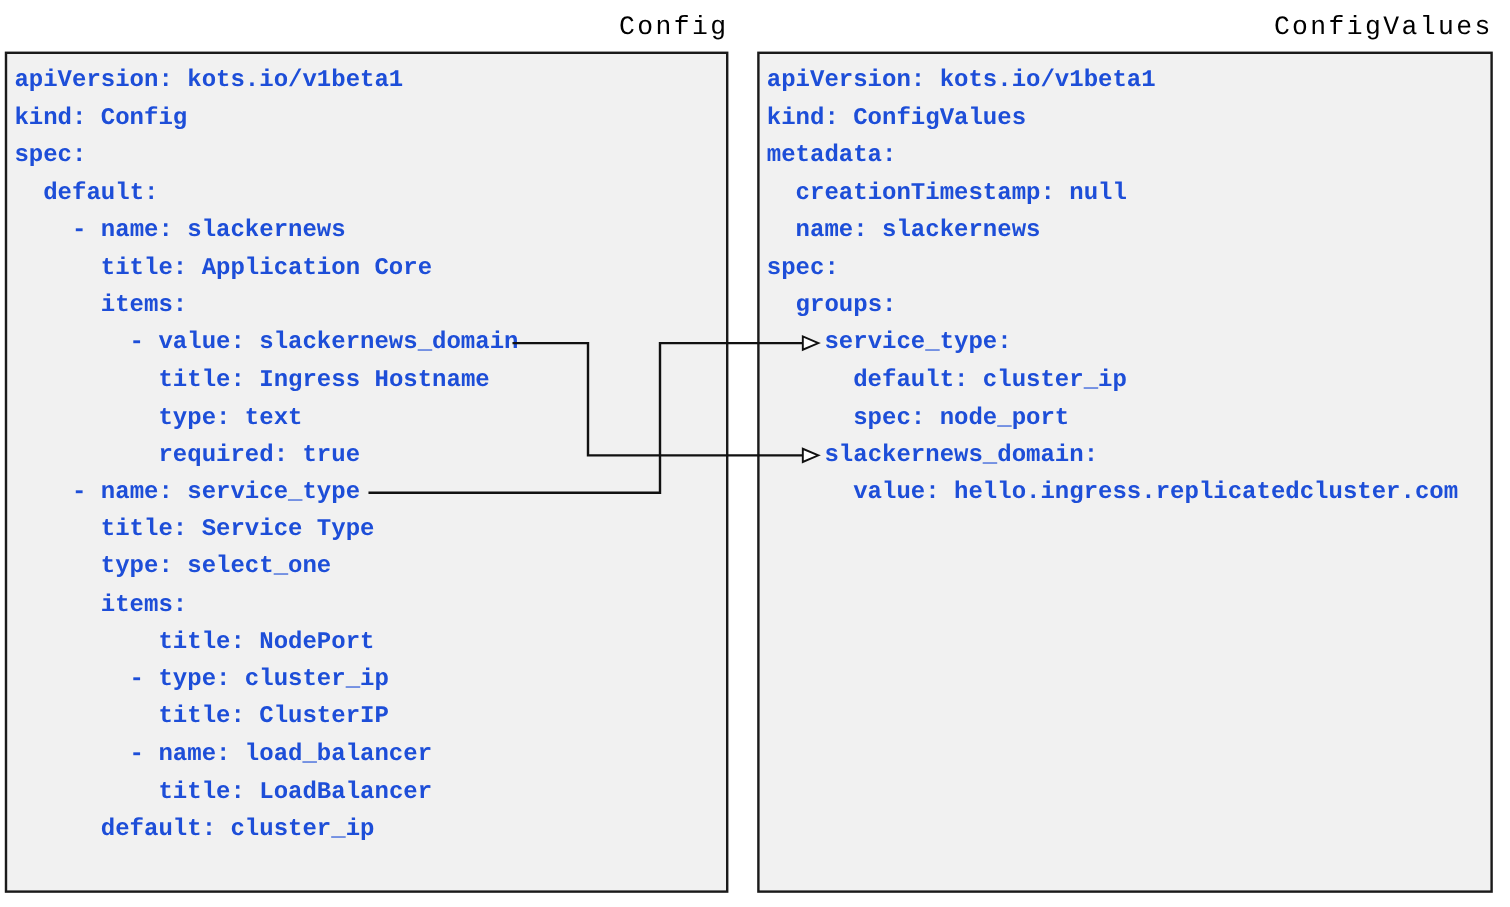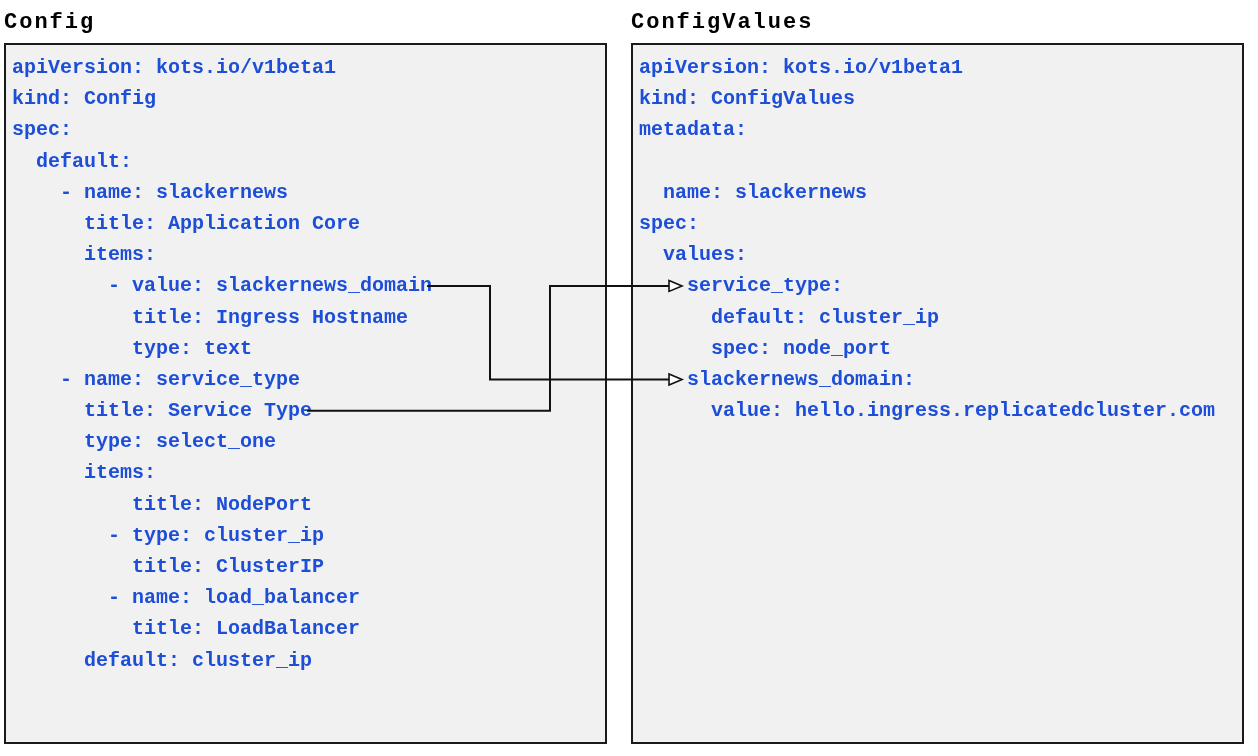--- a/index.html
+++ b/index.html
@@ -13,23 +13,23 @@
     height: 756px;
     background: #ffffff;
     overflow: hidden;
     font-family: "Liberation Mono", "DejaVu Sans Mono", monospace;
   }
   .panel-title {
     position: absolute;
     top: 8px;
     height: 30px;
     line-height: 30px;
-    text-align: left;
+    text-align: right;
     font-size: 22px;
-    font-weight: bold;
+    font-weight: normal;
     letter-spacing: 2px;
     color: #000000;
   }
   .panel-title.left  { left: 4px;   width: 603px; }
   .panel-title.right { left: 631px; width: 613px; }
   .panel {
     position: absolute;
     top: 43px;
     height: 701px;
     box-sizing: border-box;
@@ -71,40 +71,41 @@
       <div class="yline"><span></span><span>apiVersion: kots.io/v1beta1</span></div>
       <div class="yline"><span></span><span>kind: Config</span></div>
       <div class="yline"><span></span><span>spec:</span></div>
       <div class="yline"><span>  </span><span>default:</span></div>
       <div class="yline"><span>    </span><span>- name: slackernews</span></div>
       <div class="yline"><span>      </span><span>title: Application Core</span></div>
       <div class="yline"><span>      </span><span>items:</span></div>
       <div class="yline"><span>        </span><span>- value: slackernews_domain</span></div>
       <div class="yline"><span>          </span><span>title: Ingress Hostname</span></div>
       <div class="yline"><span>          </span><span>type: text</span></div>
+      <div class="yline"><span>          </span><span>required: true</span></div>
       <div class="yline"><span>    </span><span>- name: service_type</span></div>
       <div class="yline"><span>      </span><span>title: Service Type</span></div>
       <div class="yline"><span>      </span><span>type: select_one</span></div>
       <div class="yline"><span>      </span><span>items:</span></div>
       <div class="yline"><span>          </span><span>title: NodePort</span></div>
       <div class="yline"><span>        </span><span>- type: cluster_ip</span></div>
       <div class="yline"><span>          </span><span>title: ClusterIP</span></div>
       <div class="yline"><span>        </span><span>- name: load_balancer</span></div>
       <div class="yline"><span>          </span><span>title: LoadBalancer</span></div>
       <div class="yline"><span>      </span><span>default: cluster_ip</span></div>
     </div>
 
   <div class="panel right" style="background: rgb(241, 241, 241); border-color: rgb(26, 26, 26);">
       <div class="yline"><span></span><span>apiVersion: kots.io/v1beta1</span></div>
       <div class="yline"><span></span><span>kind: ConfigValues</span></div>
       <div class="yline"><span></span><span>metadata:</span></div>
-      <div class="yline"><span>  </span></div>
+      <div class="yline"><span>  </span><span>creationTimestamp: null</span></div>
       <div class="yline"><span>  </span><span>name: slackernews</span></div>
       <div class="yline"><span></span><span>spec:</span></div>
-      <div class="yline"><span>  </span><span>values:</span></div>
+      <div class="yline"><span>  </span><span>groups:</span></div>
       <div class="yline"><span>    </span><span>service_type:</span></div>
       <div class="yline"><span>      </span><span>default: cluster_ip</span></div>
       <div class="yline"><span>      </span><span>spec: node_port</span></div>
       <div class="yline"><span>    </span><span>slackernews_domain:</span></div>
       <div class="yline"><span>      </span><span>value: hello.ingress.replicatedcluster.com</span></div>
     </div>
 
   <svg id="arrow-layer" viewBox="0 0 1258 756">
       <g>
         <path d="M 427.078125 285.90625 H 490 V 379.46875 H 670.015625" fill="none" stroke="#111111" stroke-width="2"></path>

